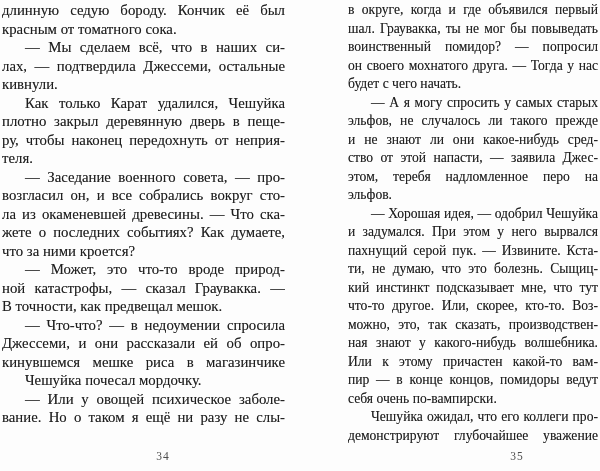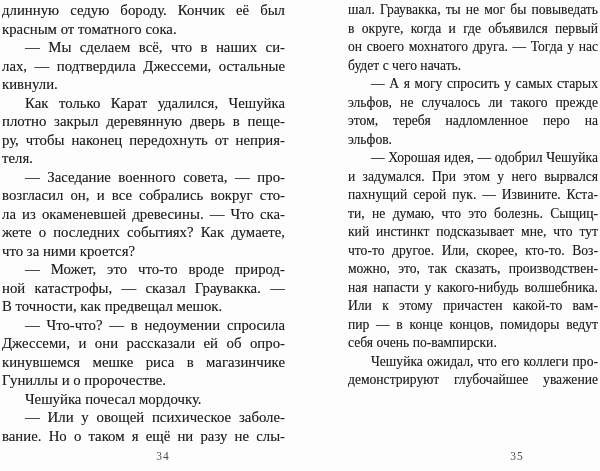--- a/index.html
+++ b/index.html
@@ -81,42 +81,44 @@
       <div class="line just">возгласил он, и все собрались вокруг сто-</div>
       <div class="line just">ла из окаменевшей древесины. — Что ска-</div>
       <div class="line just">жете о последних событиях? Как думаете,</div>
       <div class="line">что за ними кроется?</div>
       <div class="line indent just">— Может, это что-то вроде природ-</div>
       <div class="line just">ной катастрофы, — сказал Граувакка. —</div>
       <div class="line">В точности, как предвещал мешок.</div>
       <div class="line indent just">— Что-что? — в недоумении спросила</div>
       <div class="line just">Джессеми, и они рассказали ей об опро-</div>
       <div class="line just">кинувшемся мешке риса в магазинчике</div>
-      <div class="line">Гуниллы и о пророчестве.</div>
       <div class="line indent">Чешуйка почесал мордочку.</div>
       <div class="line indent just">— Или у овощей психическое заболе-</div>
       <div class="line just">вание. Но о таком я ещё ни разу не слы-</div>
     </div>
   <div class="text-block right">
+      <div class="line just">в округе, когда и где объявился первый</div>
       <div class="line just">шал. Граувакка, ты не мог бы повыведать</div>
-      <div class="line just">в округе, когда и где объявился первый</div>
+      <div class="line just">воинственный помидор? — попросил</div>
       <div class="line just">он своего мохнатого друга. — Тогда у нас</div>
       <div class="line">будет с чего начать.</div>
       <div class="line indent just">— А я могу спросить у самых старых</div>
       <div class="line just">эльфов, не случалось ли такого прежде</div>
+      <div class="line just">и не знают ли они какое-нибудь сред-</div>
+      <div class="line just">ство от этой напасти, — заявила Джес-</div>
       <div class="line just">этом, теребя надломленное перо на</div>
       <div class="line">эльфов.</div>
       <div class="line indent just">— Хорошая идея, — одобрил Чешуйка</div>
       <div class="line just">и задумался. При этом у него вырвался</div>
       <div class="line just">пахнущий серой пук. — Извините. Кста-</div>
       <div class="line just">ти, не думаю, что это болезнь. Сыщиц-</div>
       <div class="line just">кий инстинкт подсказывает мне, что тут</div>
       <div class="line just">что-то другое. Или, скорее, кто-то. Воз-</div>
       <div class="line just">можно, это, так сказать, производствен-</div>
-      <div class="line just">ная напасти у какого-нибудь волшебника.</div>
+      <div class="line just">ная знают у какого-нибудь волшебника.</div>
       <div class="line just">Или к этому причастен какой-то вам-</div>
       <div class="line just">пир — в конце концов, помидоры ведут</div>
       <div class="line">себя очень по-вампирски.</div>
       <div class="line indent just">Чешуйка ожидал, что его коллеги про-</div>
       <div class="line just">демонстрируют глубочайшее уважение</div>
     </div>
   <div class="page-number left">34</div>
   <div class="page-number right">35</div>
 </div>
 

